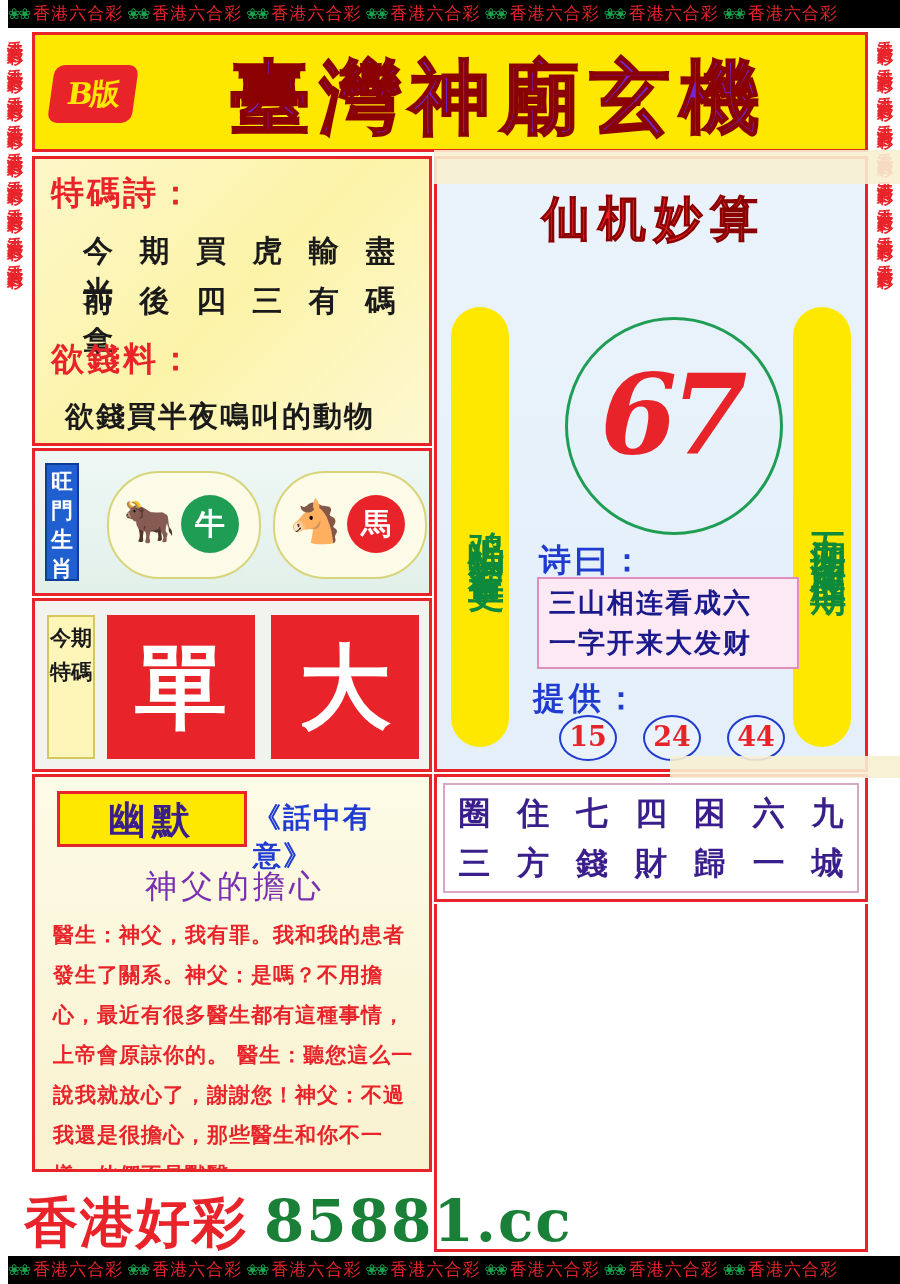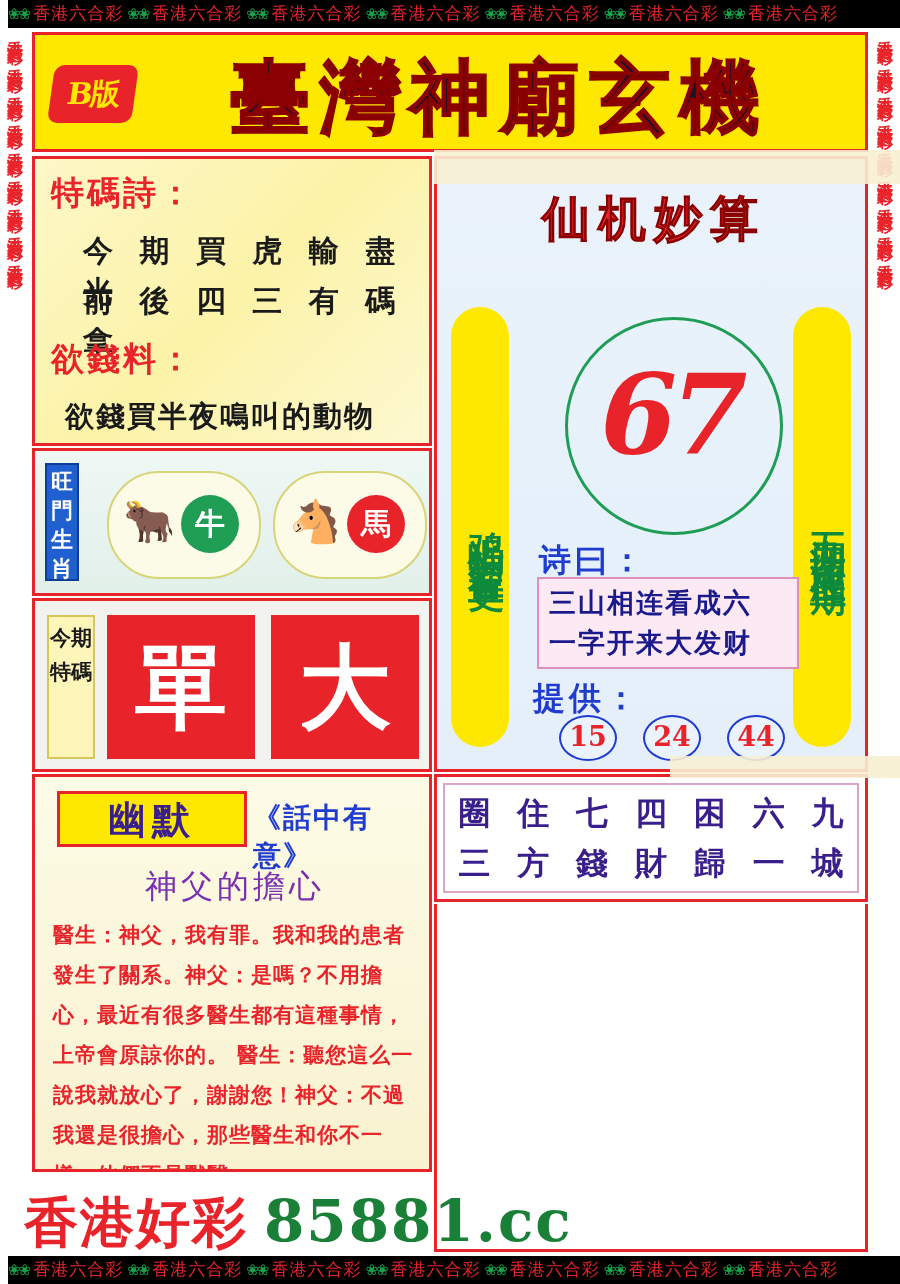--- a/index.html
+++ b/index.html
@@ -105,21 +105,21 @@
   }
   .title-main {
     position: absolute;
     left: 110px;
     top: 14px;
     width: 710px;
     height: 96px;
     font-family: "DejaVu Serif", serif;
     font-size: 80px;
     font-weight: bold;
-    color: #0f172a;
+    color: #6d28d9;
     letter-spacing: 10px;
     line-height: 96px;
     text-align: center;
     -webkit-text-stroke: 2px #8b0000;
   }
 
   
   .poem-box {
     position: absolute;
     left: 2px;

